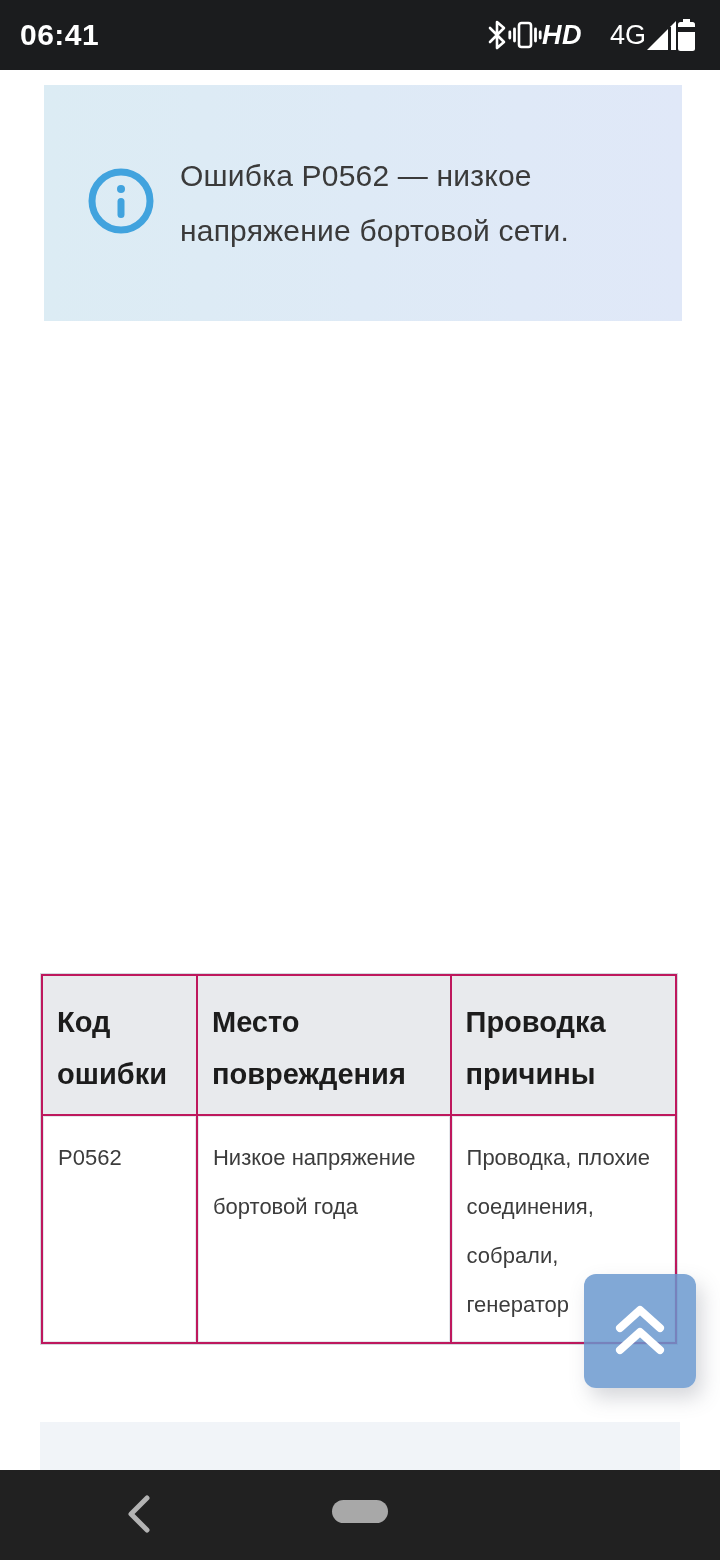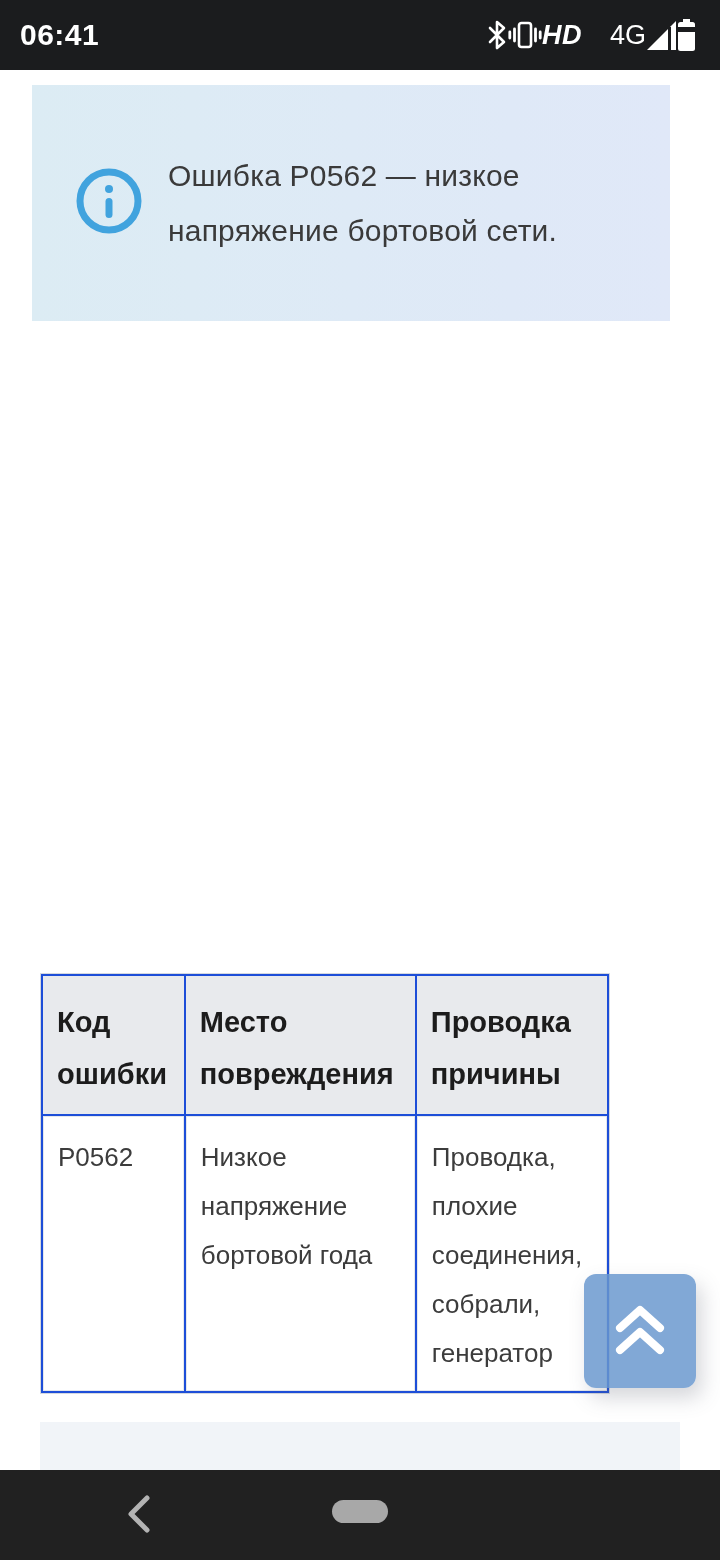--- a/index.html
+++ b/index.html
@@ -13,34 +13,34 @@
     padding:0 24px 0 20px; }
   .status-time { color:#fff; font-size:30px; font-weight:700; letter-spacing:.5px; }
   .status-icons { display:flex; align-items:center; }
   .status-icons svg { display:block; }
   .hd-label { color:#fff; font-size:27px; font-weight:800; font-style:italic; letter-spacing:.5px; }
   .net-label { color:#fff; font-size:27px; font-weight:400;margin-left:28px; }
 
   
   .content { position:absolute; top:70px; left:0; width:720px; height:1400px; background:#fff; }
 
-  .info-banner { position:absolute; left:32px; top:15px; width:638px; height:236px;
+  .info-banner { position:absolute; left:44px; top:15px; width:638px; height:236px;
     background:linear-gradient(90deg,#dcecf4 0%,#e0e8f8 100%);
     display:flex; align-items:center; padding:0 18px 0 44px; }
   .info-icon { flex:0 0 66px; margin-right:26px; }
   .banner-text { font-size:30px; line-height:55px; color:#3a3a3a; max-width:470px; letter-spacing:.2px; }
 
   .article-paragraph { position:absolute; left:40px; top:312px; width:600px;
     font-size:32px; line-height:54.5px; color:#3d3d3d; letter-spacing:.2px; }
 
-  .fault-table { position:absolute; left:40px; top:903px; width:570px;
-    border-collapse:separate; border-spacing:2px; border:1px solid #d5d9df; background:#1d4ed8; }
+  .fault-table { position:absolute; left:40px; top:903px; width:638px;
+    border-collapse:separate; border-spacing:2px; border:1px solid #d5d9df; background:#be185d; }
   .fault-table th { background:#e8eaed; font-weight:700; font-size:29px; line-height:52px;
     color:#1c1c1c; text-align:left; vertical-align:top; padding:20px 12px 14px 14px; }
-  .fault-table td { font-size:26px; line-height:49px; color:#3c3c3c; vertical-align:top;
+  .fault-table td { font-size:22px; line-height:49px; color:#3c3c3c; vertical-align:top;
     padding:16px 10px 12px 14px; border:1px solid #e5e8ec; background:#fff; }
   col.c1 { width:152px; } col.c2 { width:250px; } col.c3 { width:222px; }
 
   .next-section { position:absolute; left:40px; top:1352px; width:640px; height:48px;
     background:#f1f4f8; }
 
   .scroll-top { position:absolute; left:584px; top:1204px; width:112px; height:114px;
     border:none; border-radius:12px; background:rgba(105,151,206,0.84); cursor:pointer;
     display:flex; align-items:center; justify-content:center;
     box-shadow:6px 10px 20px rgba(90,95,110,0.25); }

